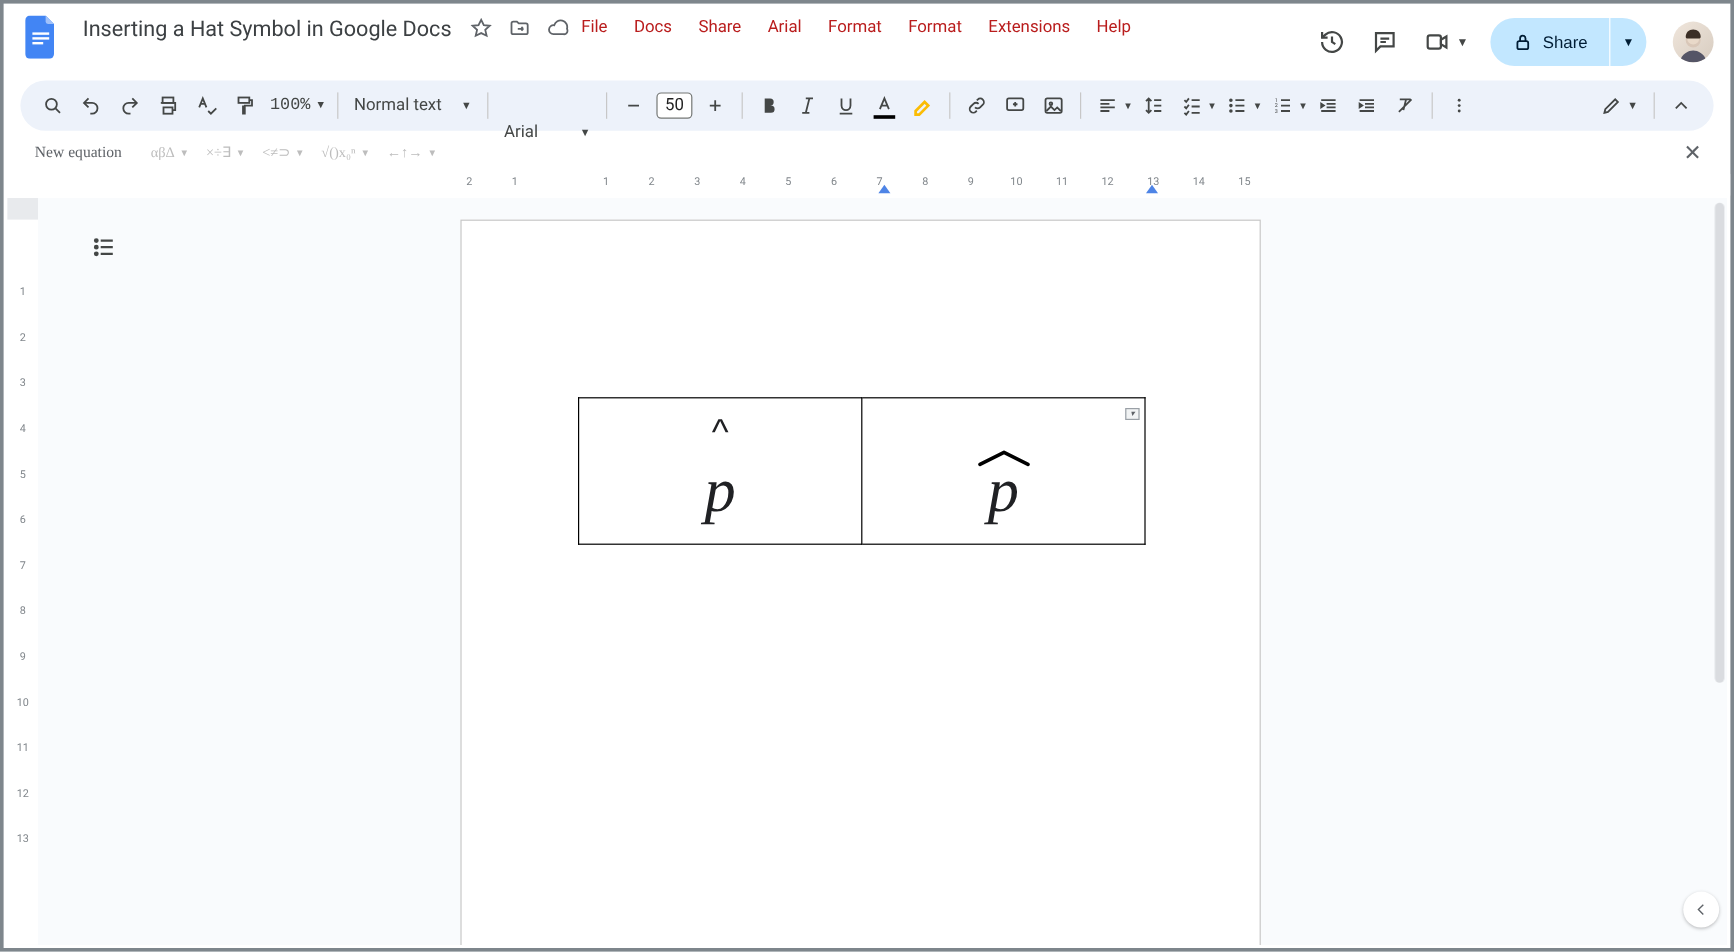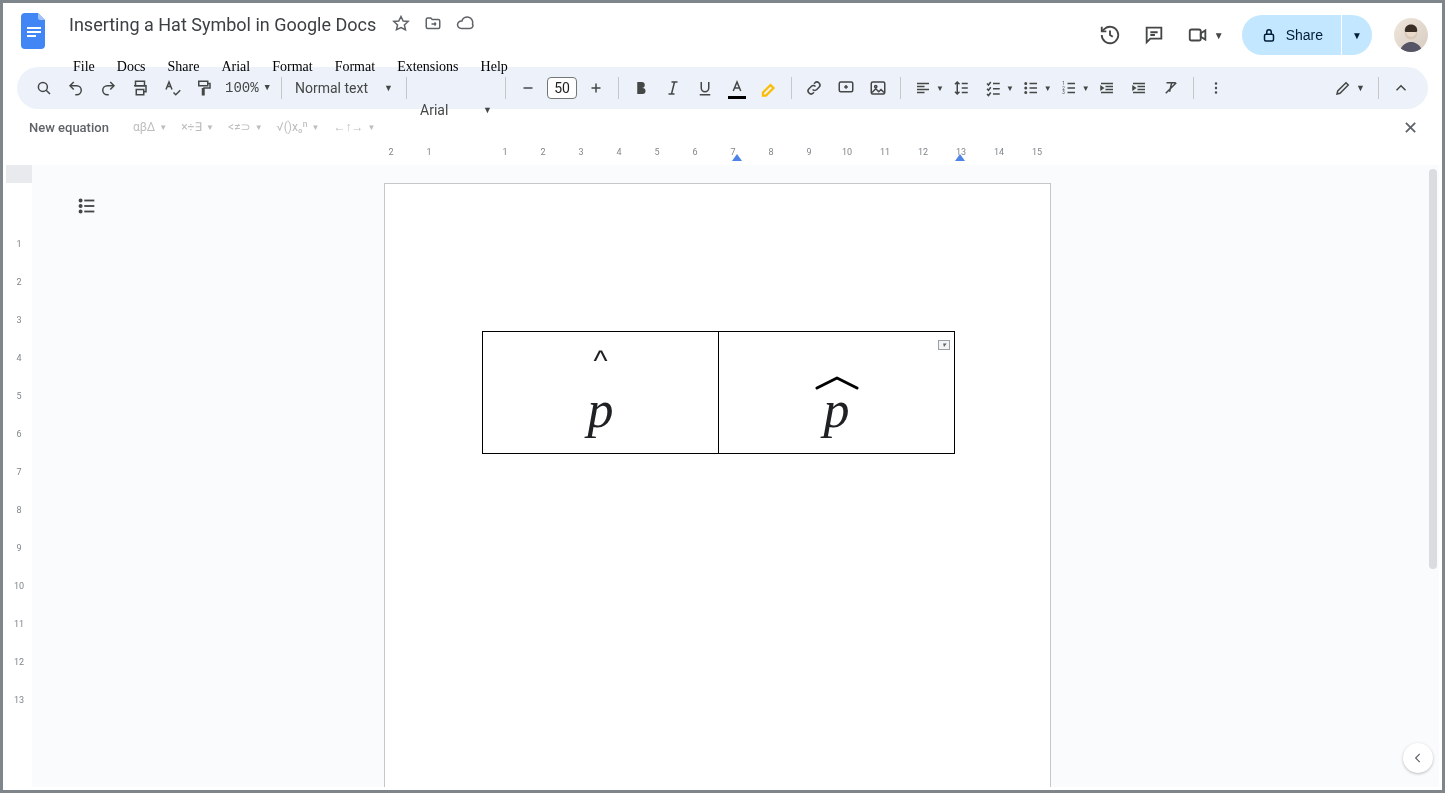--- a/index.html
+++ b/index.html
@@ -18,27 +18,27 @@
   align-items: flex-start;
   gap: 12px;
   padding: 8px 14px 0 14px;
   height: 62px;
 }
 .logo {
   width: 36px; height: 36px; display:flex; align-items:center; justify-content:center;
   margin-top: 2px;
 }
 .logo svg { width: 28px; height: 36px; }
-.title-col { display:flex; flex-direction:column; gap:18px; flex:1; }
+.title-col { display:flex; flex-direction:row; gap:2px; flex:1; }
 .title-row { display:flex; align-items:center; gap:12px; height:26px; }
 .doc-title { font-size: 18px; color:#3c4043; padding: 1px 4px; }
 .title-icons { display:flex; gap:14px; color:#5f6368; align-items:center; }
 .title-icons svg { width:18px; height:18px; display:block; }
 .menubar { display:flex; gap:6px; }
-.menubar .mi { font-size: 14px; color:#000000; padding: 4px 8px; border-radius:4px; cursor:default;font-family:Liberation Serif, serif; }
+.menubar .mi { font-size: 14px; color:#b91c1c; padding: 4px 8px; border-radius:4px; cursor:default; }
 
 .titlebar-right { display:flex; align-items:center; gap:18px; margin-left:auto; padding-top:4px; }
 .topicon { width:26px; height:26px; display:flex; align-items:center; justify-content:center; color:#444746; }
 .topicon svg { width:22px; height:22px; }
 .camgroup { display:flex; align-items:center; gap:3px; }
 .camgroup .caret { font-size:10px; color:#444746; }
 
 .share-grp { display:flex; align-items:center; }
 .share-btn {
   background:#c2e7ff; color:#001d35; height:40px; border:none;
@@ -84,21 +84,21 @@
   position:absolute; left:6px; right:6px; bottom:4px; height:3px; background:#000;
 }
 .spacer { flex:1; }
 .edit-mode { display:flex; align-items:center; gap:4px; padding:0 6px; color:#444746; }
 .edit-mode svg { width:18px; height:18px; }
 .edit-mode .caret { font-size:9px; }
 
 
 .eqbar {
   height:36px; display:flex; align-items:center; gap:14px;
-  padding: 0 16px; font-size:13px;
+  padding: 0 16px; font-size:13px;font-family:Liberation Serif, serif;
 }
 .eqnew { color:#5f6368; font-weight:500; padding:4px 10px; }
 .eqgrp { display:flex; align-items:center; gap:2px; color:#bdbdbd; font-size:12px; }
 .eqgrp .caret { font-size:8px; margin-left:2px; }
 .eqclose { margin-left:auto; color:#5f6368; font-size:18px; padding:4px 8px; }
 
 
 .ruler-row { display:flex; height:18px; }
 .vruler-gutter { width:26px; }
 .hruler {

